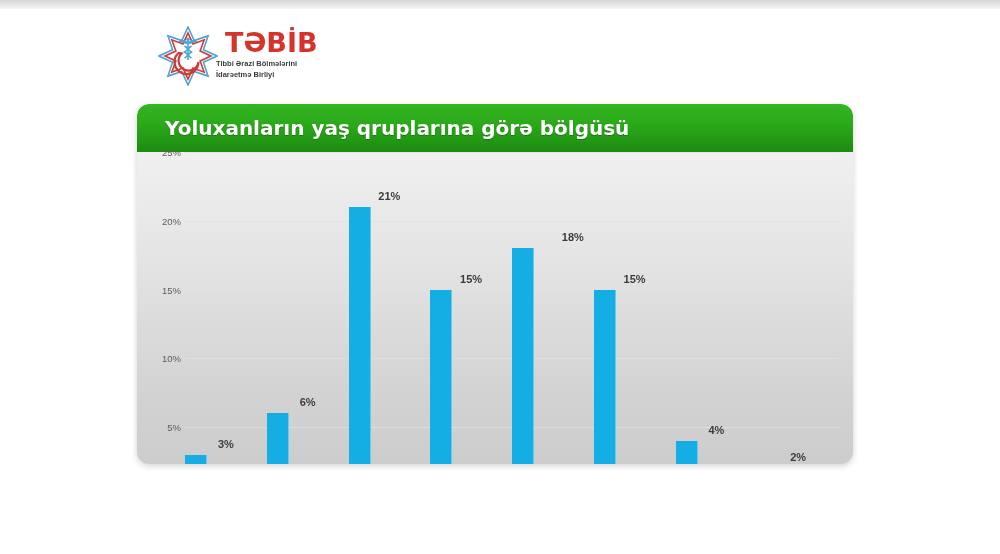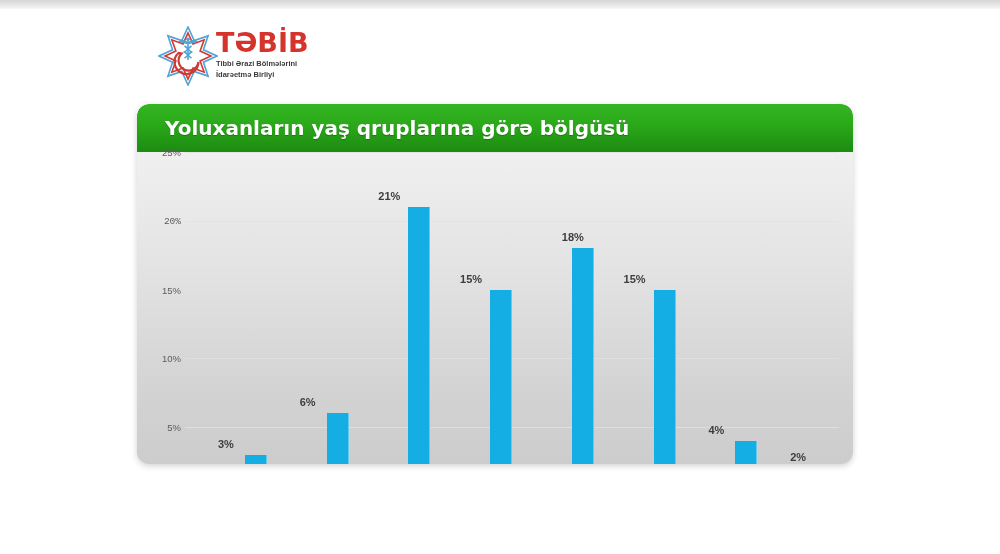--- a/index.html
+++ b/index.html
@@ -44,20 +44,21 @@
     top: 2px;
     width: 110px;
   }
   .logo-word {
     font-size: 27px;
     font-weight: bold;
     color: #d4342c;
     letter-spacing: 0px;
     line-height: 30px;
     font-family: "DejaVu Sans", sans-serif;
+    margin-left: 9px;
   }
   .logo-sub {
     font-size: 7.5px;
     color: #3b3b3b;
     line-height: 9.5px;
     font-weight: bold;
     margin-top: 1px;
     font-family: "Liberation Sans", sans-serif;
   }
 
@@ -143,21 +144,21 @@
     align-items: flex-end;
     justify-content: space-around;
   }
   .bar-slot {
     position: relative;
     flex: 1 1 0;
     height: 100%;
     display: flex;
     flex-direction: column;
     justify-content: flex-end;
-    align-items: flex-end;
+    align-items: flex-start;
   }
   .bar {
     width: 22px;
     background: #14ade4;
     box-shadow: -1px 0 0 rgba(255,255,255,0.35) inset;
   }
   .bar-label {
     position: absolute;
     left: 50%;
     transform: translateX(-50%);
@@ -234,21 +235,21 @@
   <div class="panel-header">
     <div class="panel-title">Yoluxanların yaş qruplarına görə bölgüsü</div>
   </div>
 
   <div class="plot-wrap">
     <div class="y-axis">
         <div class="y-tick" style="top: 344px;">0%</div>
         <div class="y-tick" style="top: 275.2px;">5%</div>
         <div class="y-tick" style="top: 206.4px;">10%</div>
         <div class="y-tick" style="top: 137.6px;">15%</div>
-        <div class="y-tick" style="top: 68.8px; font-family: Liberation Mono, monospace;">20%</div>
+        <div class="y-tick" style="top: 68.8px;">20%</div>
         <div class="y-tick" style="top: 0px;">25%</div>
       </div>
     <div class="grid">
         <div class="gridline" style="top: 275.2px;"></div>
         <div class="gridline" style="top: 206.4px;"></div>
         <div class="gridline" style="top: 137.6px;"></div>
         <div class="gridline" style="top: 68.8px;"></div>
         <div class="gridline" style="top: 0px;"></div>
       </div>
     <div class="bars">

